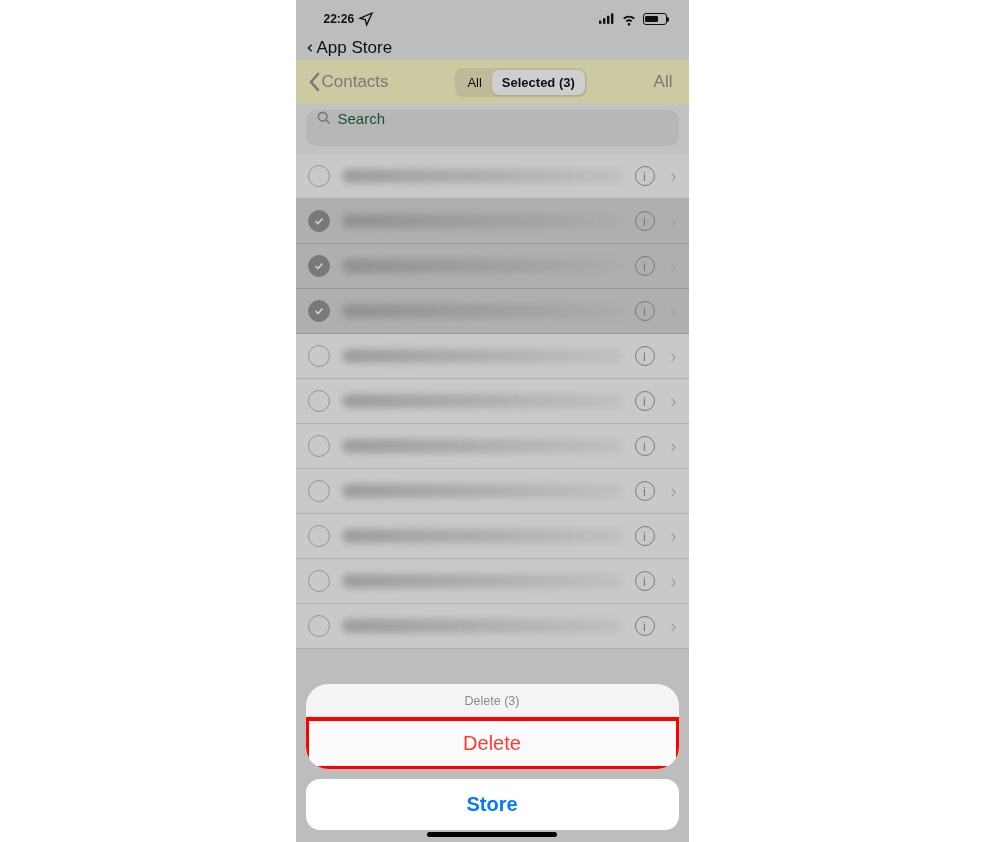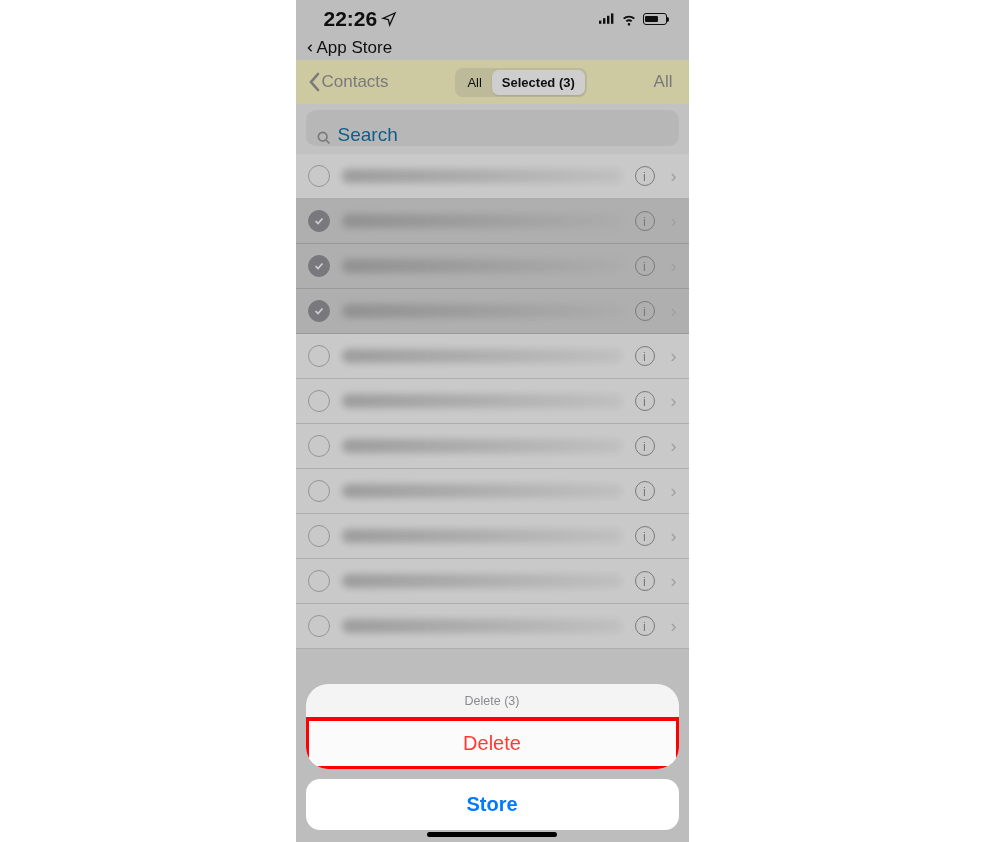--- a/index.html
+++ b/index.html
@@ -32,21 +32,21 @@
     height: 100%;
   }
 
   
   .statusbar {
     height: 38px;
     display: flex;
     align-items: center;
     justify-content: space-between;
     padding: 0 22px 0 28px;
-    font-size: 21px;
+    font-size: 12px;
     font-weight: 600;
     color: #000;
   }
   .sb-left { display: flex; align-items: center; gap: 4px; }
   .sb-right { display: flex; align-items: center; gap: 6px; }
   .icon-small { width: 16px; height: 16px; }
   .battery { width: 24px; height: 12px; border: 1.4px solid #000; border-radius: 3px; position: relative; }
   .battery::after { content: ""; position: absolute; right: -3.5px; top: 3px; width: 2.2px; height: 5px; background: #000; border-radius: 0 2px 2px 0; }
   .battery .fill { position: absolute; left: 1.6px; top: 1.6px; bottom: 1.6px; width: 60%; background: #000; border-radius: 1.2px; }
   .backlink { padding: 0 12px 2px 10px; font-size: 17px; color: #000; display: flex; align-items: center; gap: 3px; }
@@ -80,25 +80,25 @@
     font-weight: 700;
   }
 
   
   .searchwrap { padding: 6px 10px 8px; background: #efefef; }
   .search {
     background: rgba(120,120,128,0.12);
     border-radius: 10px;
     height: 36px;
     display: flex;
-    align-items: flex-end;
+    align-items: flex-start;
     gap: 6px;
     padding: 0 10px;
-    color: #0369a1;
-    font-size: 19px;
+    color: #14532d;
+    font-size: 15px;
   }
 
   
   .list { background: #f2f2f4; }
   .row {
     height: 45px;
     background: #f9f9f9;
     border-bottom: 0.5px solid rgba(60,60,67,0.20);
     display: flex;
     align-items: center;

